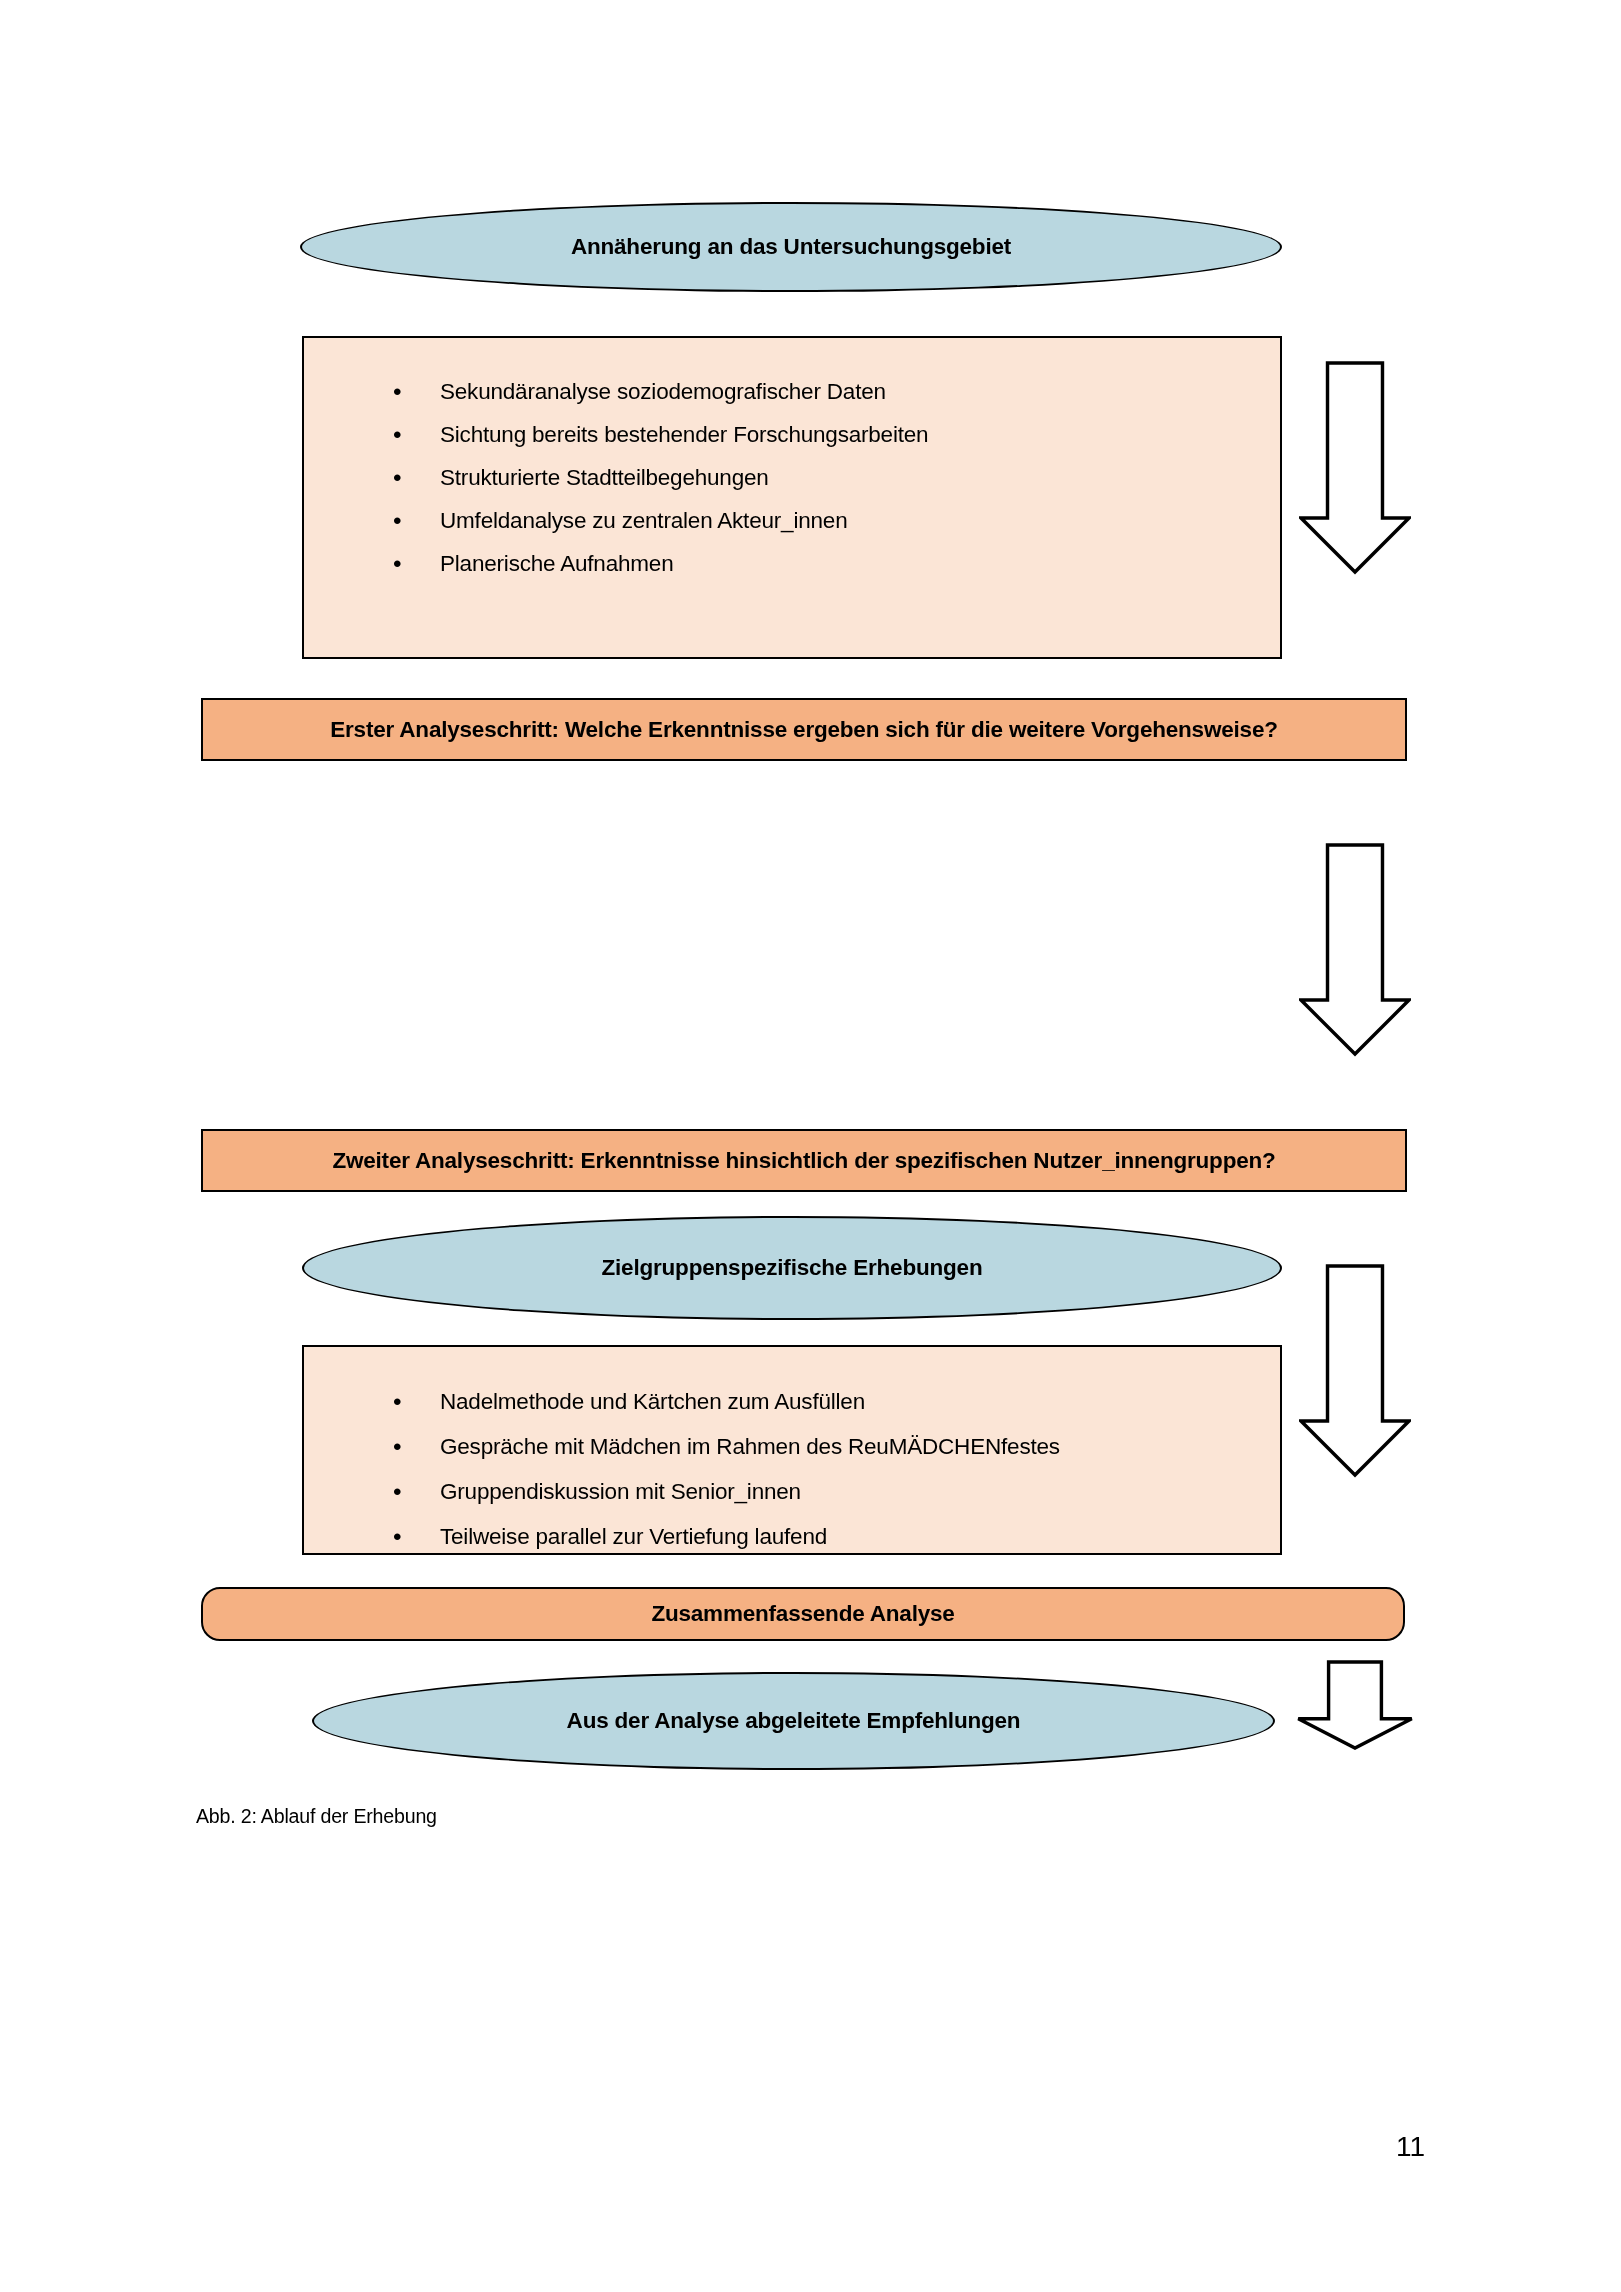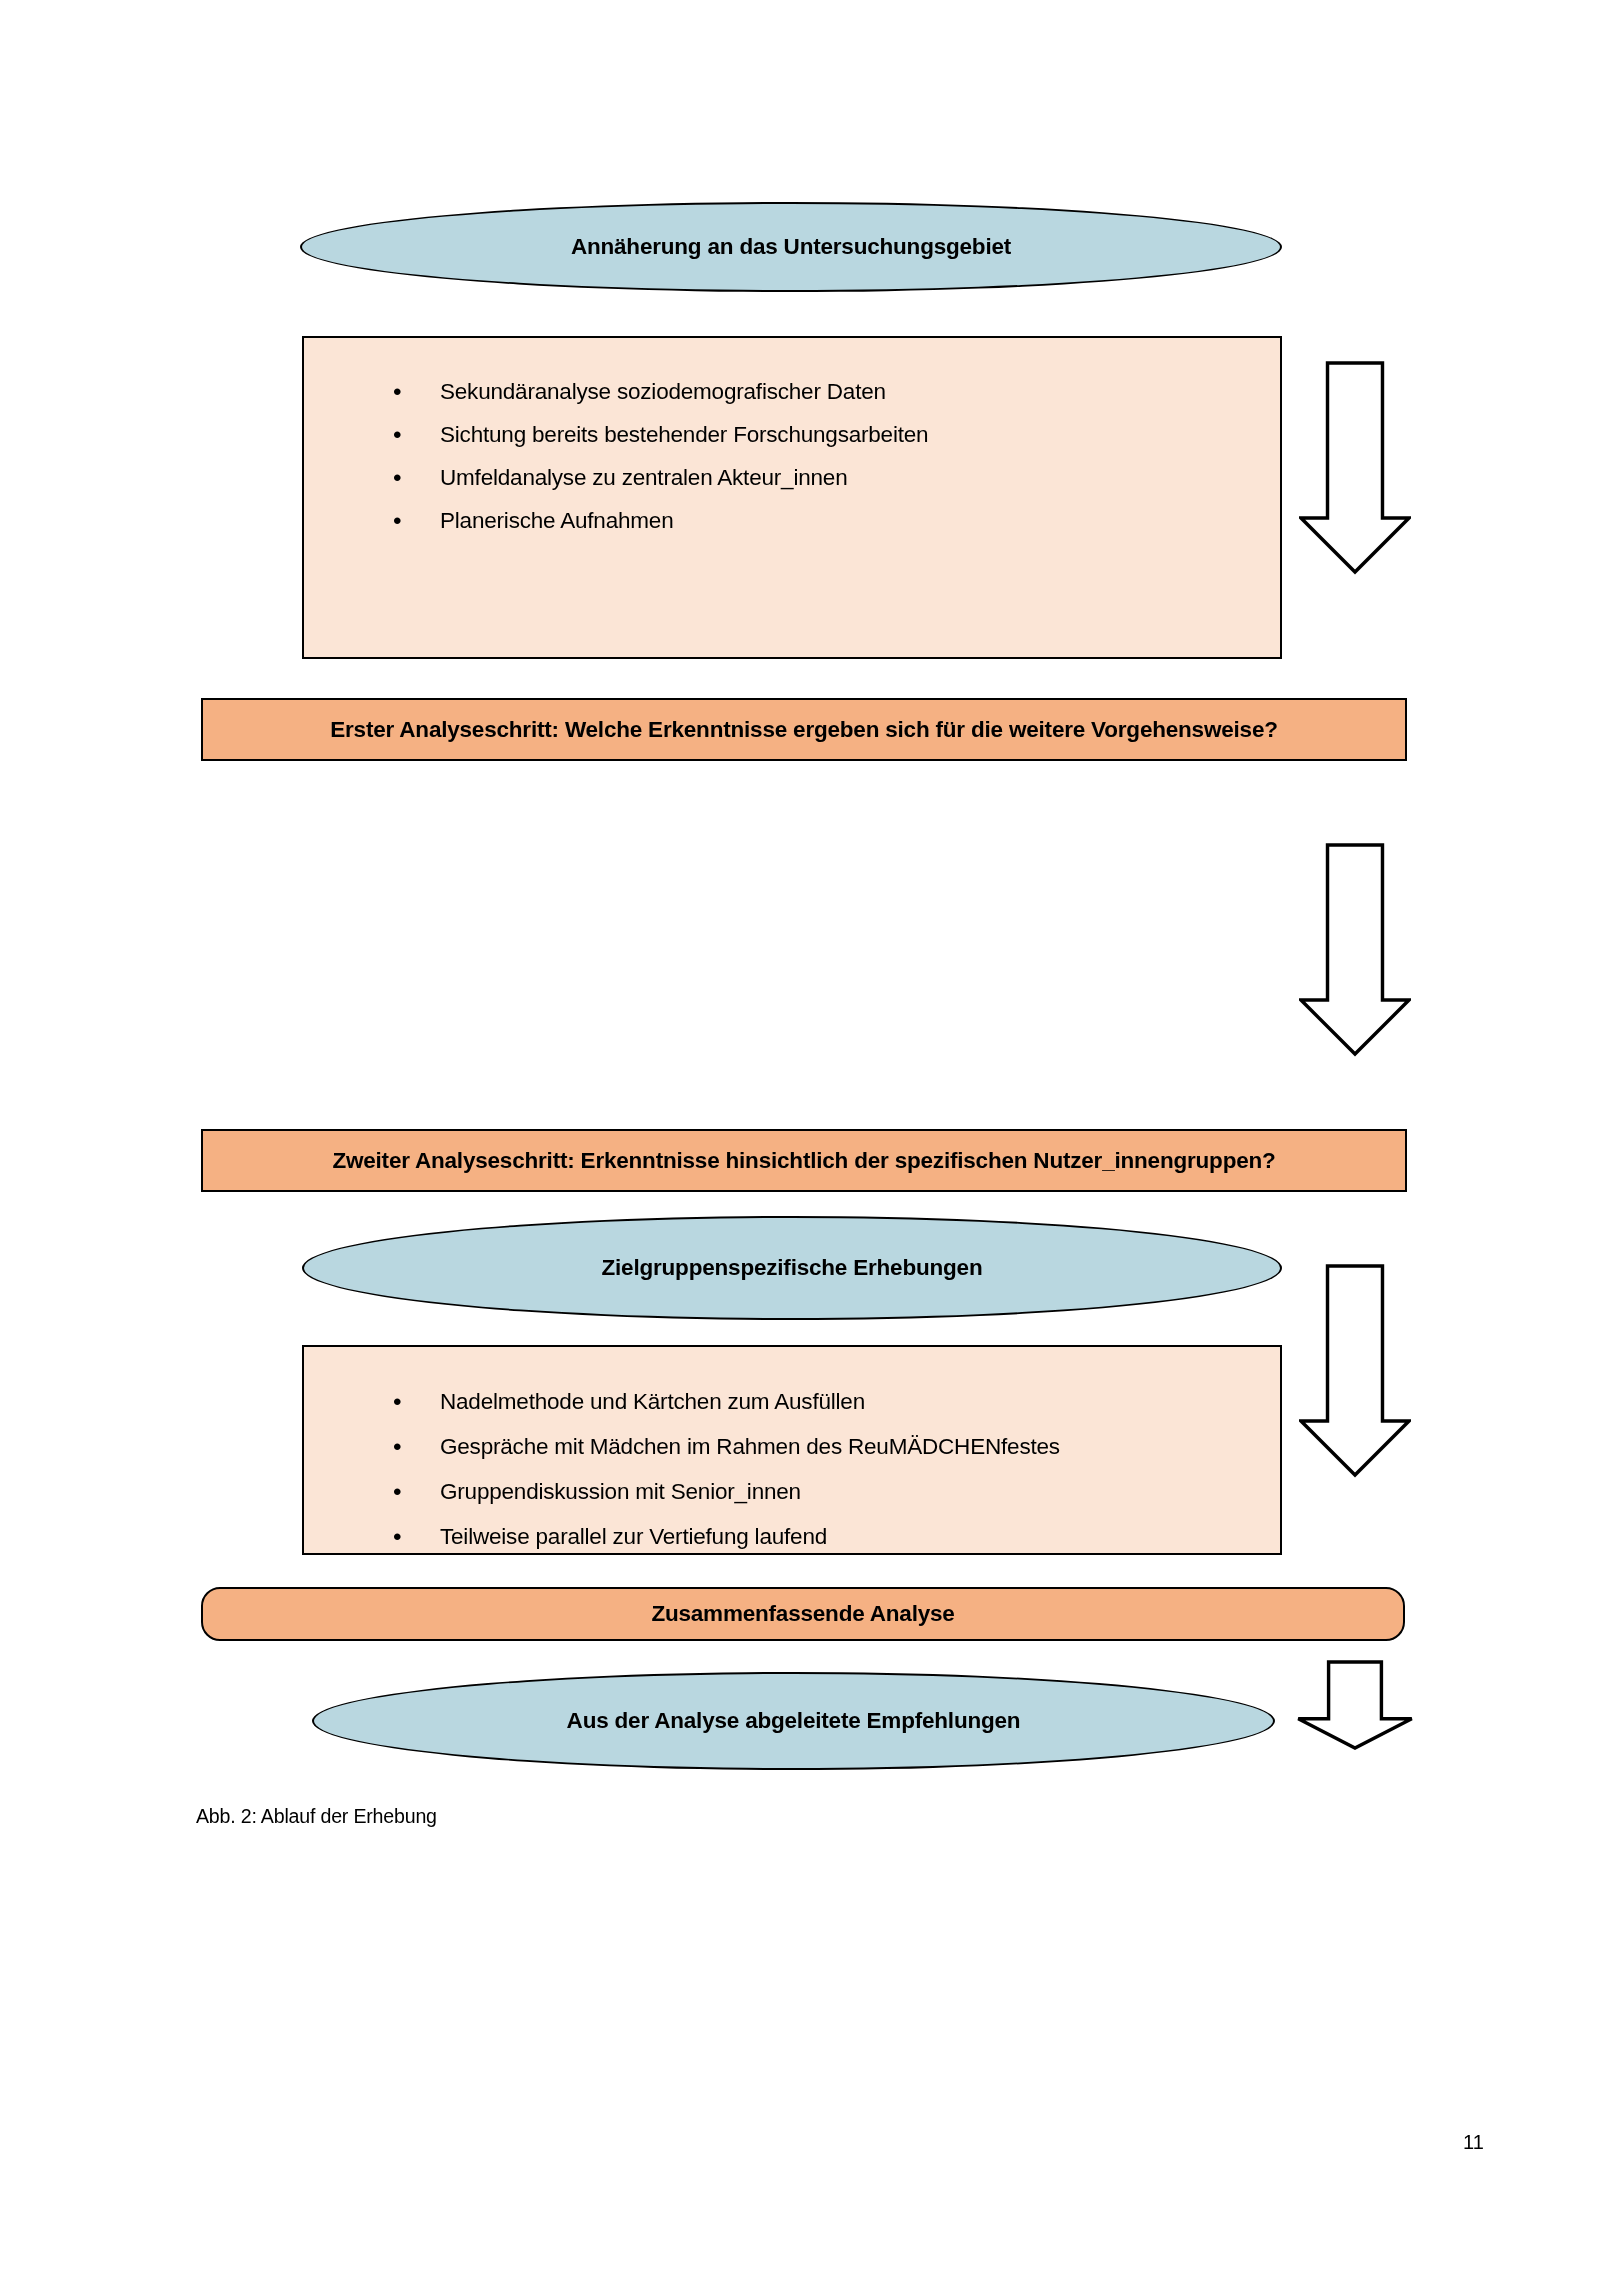--- a/index.html
+++ b/index.html
@@ -73,37 +73,38 @@
   .arrow-1 { left:1299px; top:361px; }
   .arrow-2 { left:1299px; top:843px; }
   .arrow-3 { left:1299px; top:1264px; }
   .arrow-4 { left:1296px; top:1660px; }
 
   .caption {
     position:absolute; left:196px; top:1805px;
     font-size:19.6px; letter-spacing:-0.2px;
   }
   .page-number {
-    position:absolute; left:1463px; top:2131px;
-    font-size:20px;
+    position:absolute; left:1396px; top:2131px;
+    font-size:28px;
   }
 </style>
 </head>
 <body>
 
 <div class="page">
 
   <div class="ellipse ellipse-1">
     <span>Annäherung an das Untersuchungsgebiet</span>
   </div>
 
   <div class="bullet-box box-1">
     <ul>
       <li><span>Sekundäranalyse soziodemografischer Daten</span></li>
       <li><span>Sichtung bereits bestehender Forschungsarbeiten</span></li>
+      <li><span>Strukturierte Stadtteilbegehungen</span></li>
       <li><span>Umfeldanalyse zu zentralen Akteur_innen</span></li>
       <li><span>Planerische Aufnahmen</span></li>
     </ul>
   </div>
 
   <svg class="arrow arrow-1" width="112" height="214" viewBox="0 0 114 218">
     <polygon points="29,2 85,2 85,160 112,160 57,215 2,160 29,160" fill="#ffffff" stroke="#000000" stroke-width="3.5"></polygon>
   </svg>
 
   <div class="banner banner-1">

